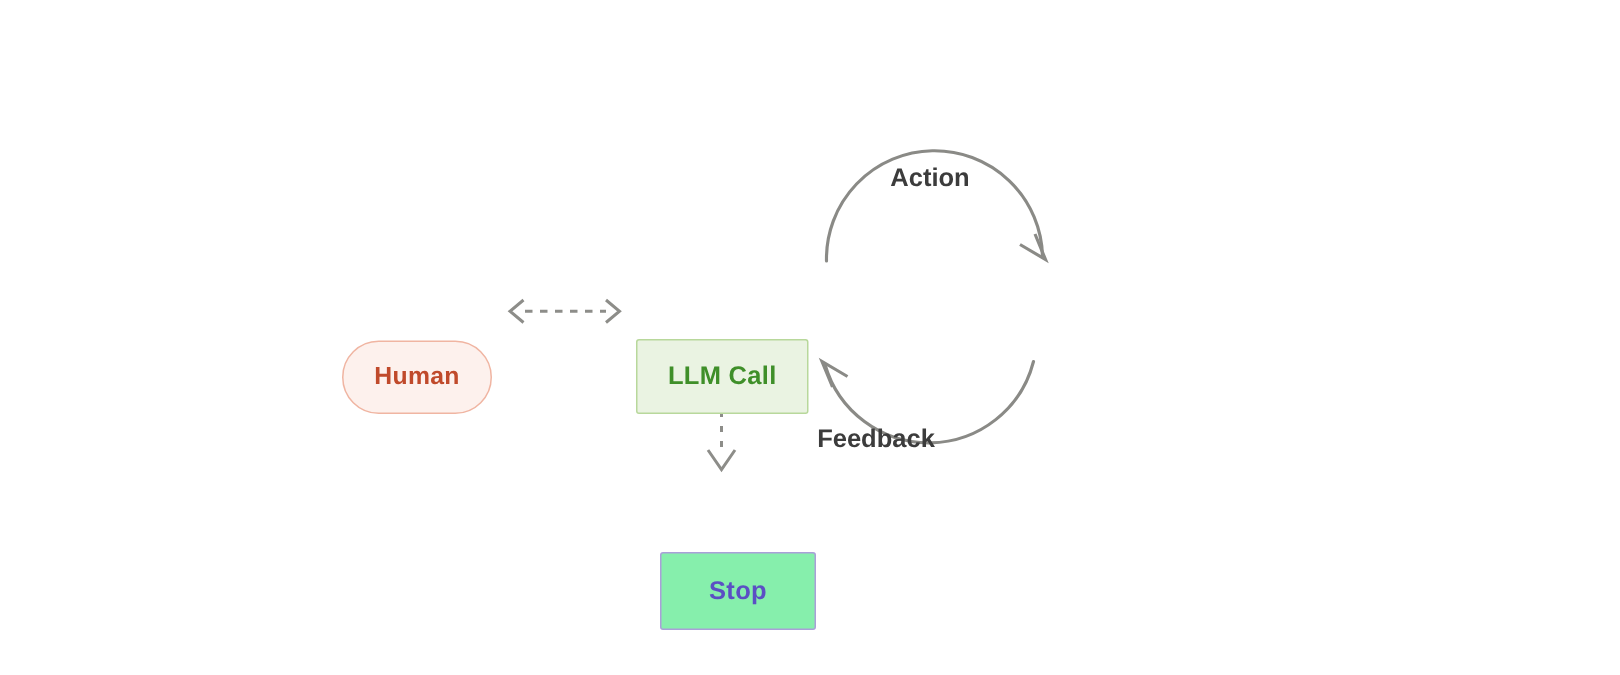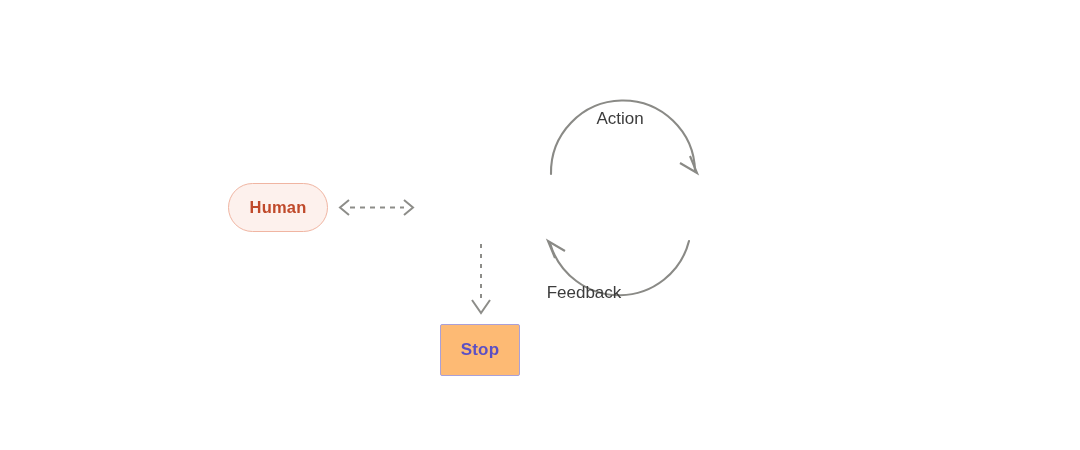--- a/index.html
+++ b/index.html
@@ -28,20 +28,21 @@
   }
   .node {
     position: absolute;
     display: flex;
     align-items: center;
     justify-content: center;
     box-sizing: border-box;
     font-weight: bold;
     letter-spacing: 0.2px;
     white-space: nowrap;
+    margin-top: 44px;
   }
   .node-human {
     left: 228px;
     top: 183px;
     width: 100px;
     height: 49px;
     background: #fdf1ed;
     border: 1.6px solid #f0b5a2;
     border-radius: 26px;
     color: #c04a2b;
@@ -65,33 +66,33 @@
     height: 49px;
     background: #fdf1ed;
     border: 1.6px solid #f0b5a2;
     border-radius: 26px;
     color: #c04a2b;
     font-size: 16.5px;
   }
   .node-stop {
     left: 440px;
     top: 324px;
-    width: 80px;
+    width: 104px;
     height: 52px;
-    background: #fdba74;
+    background: #86efac;
     border: 1.8px solid #a9a0d8;
     border-radius: 2px;
     color: #5b4fc4;
     font-size: 17px;
   }
   .edge-label {
     position: absolute;
     color: #3c3c3c;
     font-size: 17px;
-    font-weight: normal;
+    font-weight: bold;
     white-space: nowrap;
     transform: translateX(-50%);
   }
   .label-action { left: 620px; top: 109px; }
   .label-feedback { left: 584px; top: 283px; }
 </style>
 </head>
 <body>
 
 <div id="canvas">
@@ -119,20 +120,21 @@
 
     
     <g>
       <line x1="481" y1="244" x2="481" y2="300" stroke="#8d8d89" stroke-width="2" stroke-dasharray="4 6"></line>
       <path d="M 472 300 L 481 313 L 490 300" fill="none" stroke="#8d8d89" stroke-width="2" stroke-linejoin="miter"></path>
     </g>
   </svg>
 
   <div class="node node-human">Human</div>
 
+  <div class="node node-llm">LLM Call</div>
 
 
   <div class="node node-stop">Stop</div>
 
   <div class="edge-label label-action">Action</div>
 
   <div class="edge-label label-feedback">Feedback</div>
 
 </div>
 

